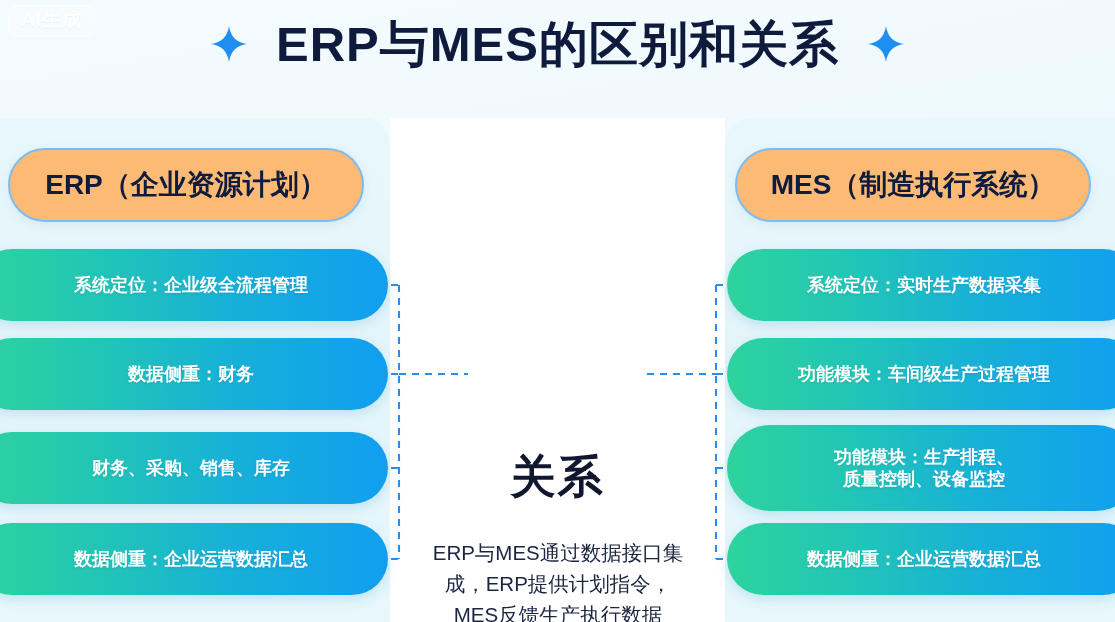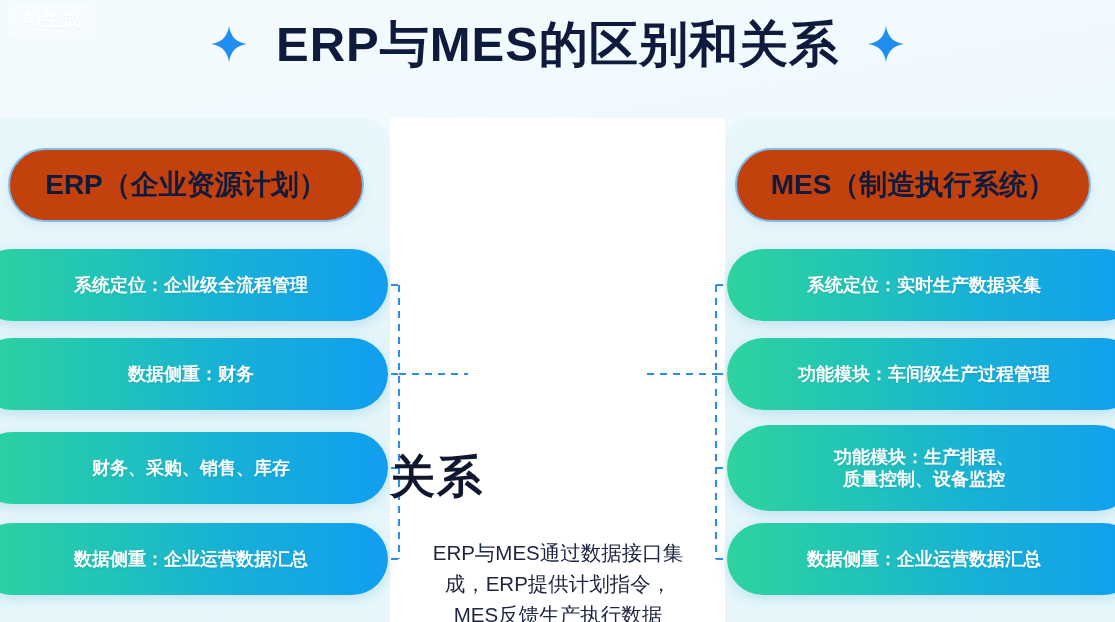--- a/index.html
+++ b/index.html
@@ -57,21 +57,21 @@
   .panel-left  { left:-26px; width:416px; border-top-right-radius:26px; }
   .panel-right { right:-26px; width:416px; border-top-left-radius:26px; }
   .panel-center {
     position:absolute; left:390px; top:0; width:335px; height:504px;
     background:#ffffff;
   }
 
   
   .head-pill {
     position:absolute; top:30px; height:74px;
-    background:#c2410c;
+    background:#fdba74;
     border:2px solid #7cbcf0;
     border-radius:38px;
     display:flex; align-items:center; justify-content:center;
     box-shadow:0 3px 10px rgba(120,170,210,0.16);
   }
   .head-pill-left  { left:8px;  width:356px; }
   .head-pill-right { right:24px; width:356px; }
   .head-pill span {
     font-size:28px; font-weight:700; color:#0e1b3d;
     white-space:nowrap; line-height:1;
@@ -92,20 +92,21 @@
     color:#ffffff; font-size:18px; font-weight:700;
     line-height:1.24; text-align:center;
     white-space:pre-line;
     text-shadow:0 1px 2px rgba(20,90,120,0.18);
   }
   .item.tall { height:86px; border-radius:43px; }
 
   
   .center-title {
     position:absolute; left:390px; top:336px; width:335px;
+    text-align:center;
     font-size:45px; font-weight:700; color:#10172e;
     line-height:1; letter-spacing:2px;
   }
   .center-body {
     position:absolute; left:398px; top:296px; width:320px;
     text-align:center;
     font-size:20.5px; color:#1b2440; font-weight:400;
     line-height:1.50;
     white-space:pre-line;
   }

